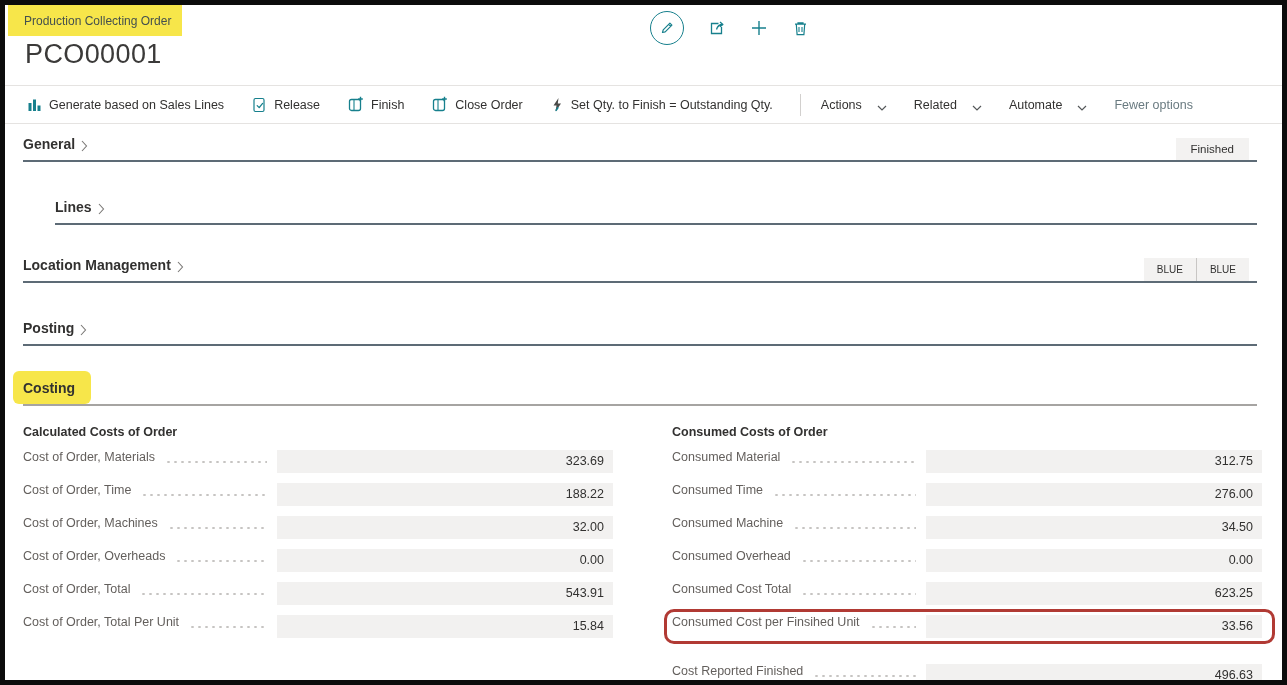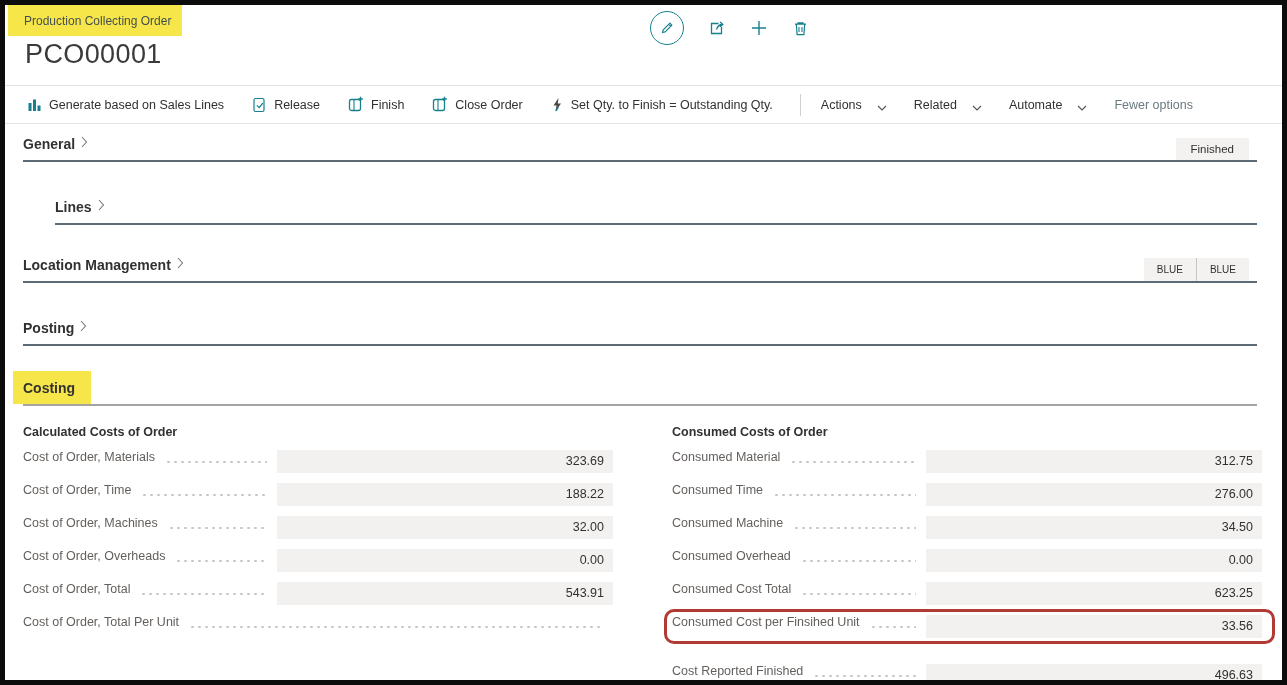--- a/index.html
+++ b/index.html
@@ -21,32 +21,32 @@
   
   .toolbar{position:absolute;top:81px;left:0;right:0;height:38px;display:flex;align-items:center;
     padding-left:22px;border-bottom:1px solid #e5e3e1;box-sizing:border-box;}
   .tb-item{display:flex;align-items:center;gap:7px;margin-right:27px;font-size:12.5px;color:#323130;cursor:pointer;white-space:nowrap;}
   .tb-sep{width:1px;height:22px;background:#d2d0ce;margin:0 20px 0 0;}
   .tb-menu{display:flex;align-items:flex-end;gap:15px;margin-right:27px;font-size:12.5px;color:#323130;cursor:pointer;}
   .fewer{font-size:12.5px;color:#697a80;cursor:pointer;}
   
   .section{position:absolute;left:18px;right:25px;border-bottom:2px solid #5d6b76;}
   .section.grey-line{border-bottom:2px solid #a6a4a2;}
-  .sec-title{display:flex;align-items:flex-start;gap:6px;font-size:14px;font-weight:700;color:#323130;cursor:pointer;width:max-content;}
+  .sec-title{display:flex;align-items:flex-end;gap:6px;font-size:14px;font-weight:700;color:#323130;cursor:pointer;width:max-content;}
   .sec-general{top:131px;height:24px;}
   .sec-lines{top:194px;height:24px;margin-left:32px;}
   .sec-location{top:252px;height:24px;}
   .sec-posting{top:315px;height:24px;}
   .sec-costing{top:373px;height:26px;}
   .status-badge{position:absolute;right:8px;bottom:0;background:#f3f2f1;font-size:11.5px;color:#323130;
     padding:5px 15px;cursor:pointer;}
   .blue-badges{position:absolute;right:8px;bottom:0;display:flex;}
   .blue-badge{background:#f3f2f1;font-size:10px;color:#323130;padding:6px 13px;cursor:pointer;}
   .blue-badge + .blue-badge{border-left:1px solid #c8c6c4;}
-  .costing-hl{position:absolute;left:-10px;top:-7px;background:#f7e64a;padding:8px 16px 7px 10px;}
+  .costing-hl{position:absolute;left:-10px;top:-7px;background:#f7e64a;padding:8px 16px 7px 10px;border-radius:6px;}
   .costing-hl .t{font-size:14px;font-weight:700;color:#323130;}
   
   .costing-grid{position:absolute;left:13px;right:20px;top:405px;display:flex;gap:54px;}
   .ccol{flex:1;min-width:0;}
   .group-hdr{font-size:12.5px;font-weight:700;color:#323130;margin:15px 0 11px;padding-left:5px;}
   .frow{display:flex;height:23px;margin-bottom:10px;padding-left:5px;}
   .flabel{font-size:12.5px;color:#635f5c;white-space:nowrap;}
   .fleader{flex:1;align-self:stretch;margin:0 10px;
     background:radial-gradient(circle,#c6c4c2 1px,transparent 1.4px) 0 55% / 7px 4px repeat-x;}
   .fval{width:57%;flex:none;background:#f2f1f0;font-size:12.5px;color:#323130;text-align:right;
@@ -258,20 +258,21 @@
         <span class="fval">0.00</span>
       </div>
       <div class="frow">
         <span class="flabel">Cost of Order, Total</span>
         <span class="fleader"></span>
         <span class="fval">543.91</span>
       </div>
       <div class="frow">
         <span class="flabel">Cost of Order, Total Per Unit</span>
         <span class="fleader"></span>
+        <span class="fval">15.84</span>
       </div>
     </div>
 
     <div class="ccol">
       <div class="group-hdr">Consumed Costs of Order</div>
 
       <div class="frow">
         <span class="flabel">Consumed Material</span>
         <span class="fleader"></span>
         <span class="fval">312.75</span>

